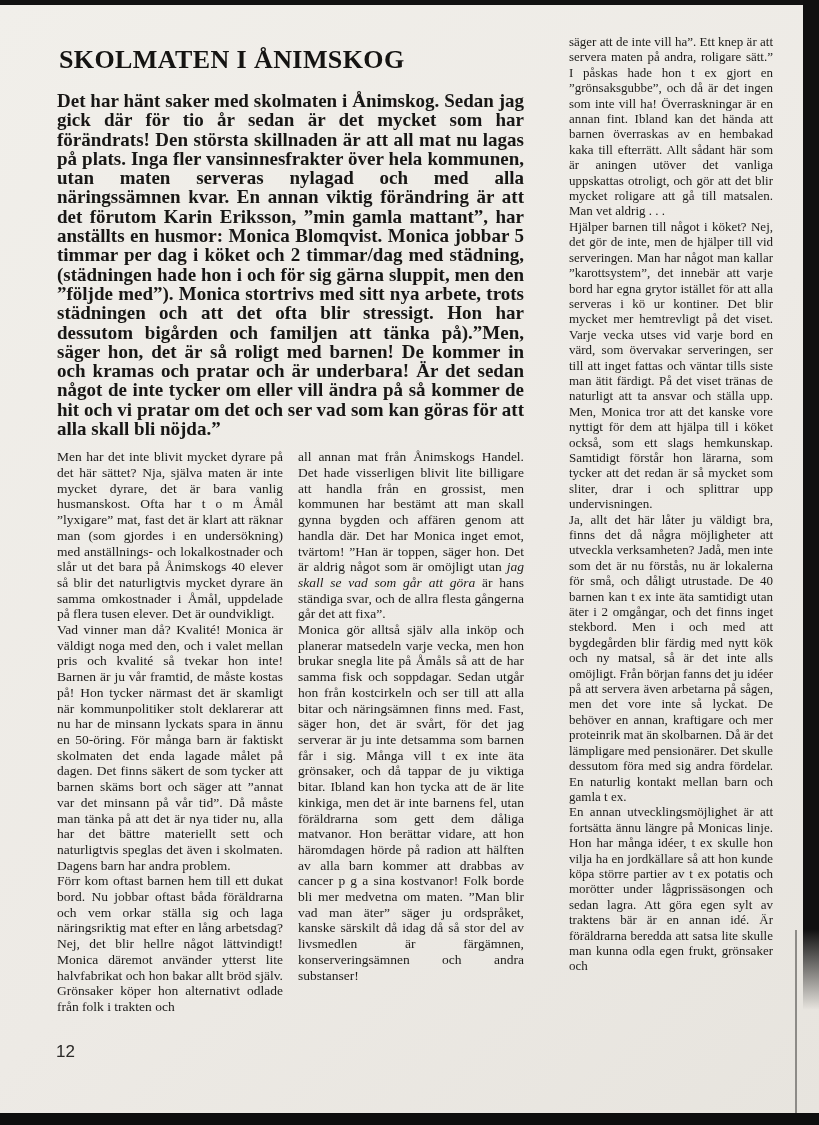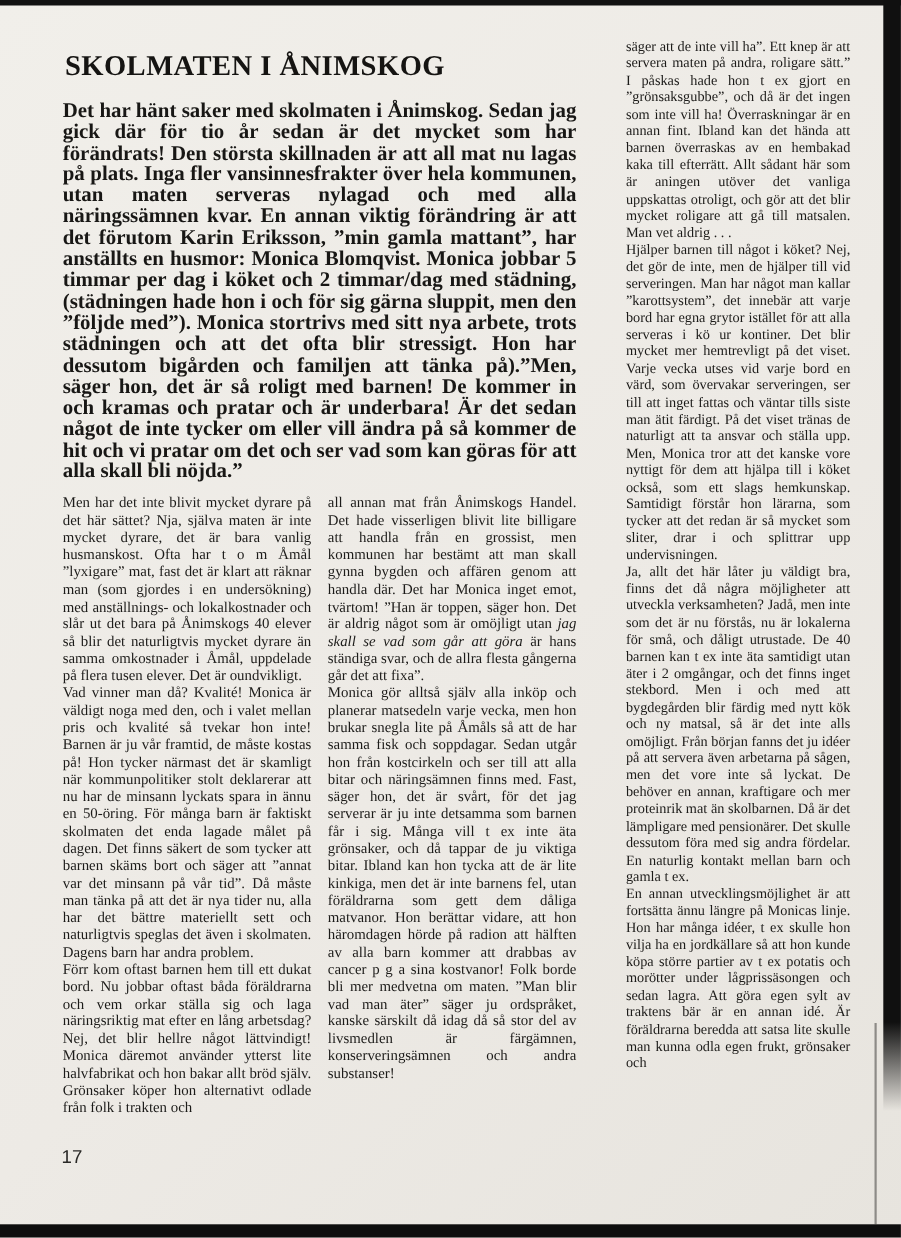--- a/index.html
+++ b/index.html
@@ -59,20 +59,20 @@
     </div>
   </div>
 
   <div class="col col-3">
       <p>säger att de inte vill ha”. Ett knep är att servera maten på andra, roligare sätt.” I påskas hade hon t ex gjort en ”grönsaksgubbe”, och då är det ingen som inte vill ha! Överraskningar är en annan fint. Ibland kan det hända att barnen överraskas av en hembakad kaka till efterrätt. Allt sådant här som är aningen utöver det vanliga uppskattas otroligt, och gör att det blir mycket roligare att gå till matsalen. Man vet aldrig . . .</p>
       <p>Hjälper barnen till något i köket? Nej, det gör de inte, men de hjälper till vid serveringen. Man har något man kallar ”karottsystem”, det innebär att varje bord har egna grytor istället för att alla serveras i kö ur kontiner. Det blir mycket mer hemtrevligt på det viset. Varje vecka utses vid varje bord en värd, som övervakar serveringen, ser till att inget fattas och väntar tills siste man ätit färdigt. På det viset tränas de naturligt att ta ansvar och ställa upp. Men, Monica tror att det kanske vore nyttigt för dem att hjälpa till i köket också, som ett slags hemkunskap. Samtidigt förstår hon lärarna, som tycker att det redan är så mycket som sliter, drar i och splittrar upp undervisningen.</p>
       <p>Ja, allt det här låter ju väldigt bra, finns det då några möjligheter att utveckla verksamheten? Jadå, men inte som det är nu förstås, nu är lokalerna för små, och dåligt utrustade. De 40 barnen kan t ex inte äta samtidigt utan äter i 2 omgångar, och det finns inget stekbord. Men i och med att bygdegården blir färdig med nytt kök och ny matsal, så är det inte alls omöjligt. Från början fanns det ju idéer på att servera även arbetarna på sågen, men det vore inte så lyckat. De behöver en annan, kraftigare och mer proteinrik mat än skolbarnen. Då är det lämpligare med pensionärer. Det skulle dessutom föra med sig andra fördelar. En naturlig kontakt mellan barn och gamla t ex.</p>
       <p>En annan utvecklingsmöjlighet är att fortsätta ännu längre på Monicas linje. Hon har många idéer, t ex skulle hon vilja ha en jordkällare så att hon kunde köpa större partier av t ex potatis och morötter under lågprissäsongen och sedan lagra. Att göra egen sylt av traktens bär är en annan idé. Är föräldrarna beredda att satsa lite skulle man kunna odla egen frukt, grönsaker och</p>
     </div>
 
-  <div class="page-number">17</div>
+  <div class="page-number">12</div>
 
   <div class="bar-top"></div>
   <div class="bar-right"></div>
   <div class="edge-line"></div>
   <div class="bar-bottom"></div>
 
 </div>
 
 </body></html>

